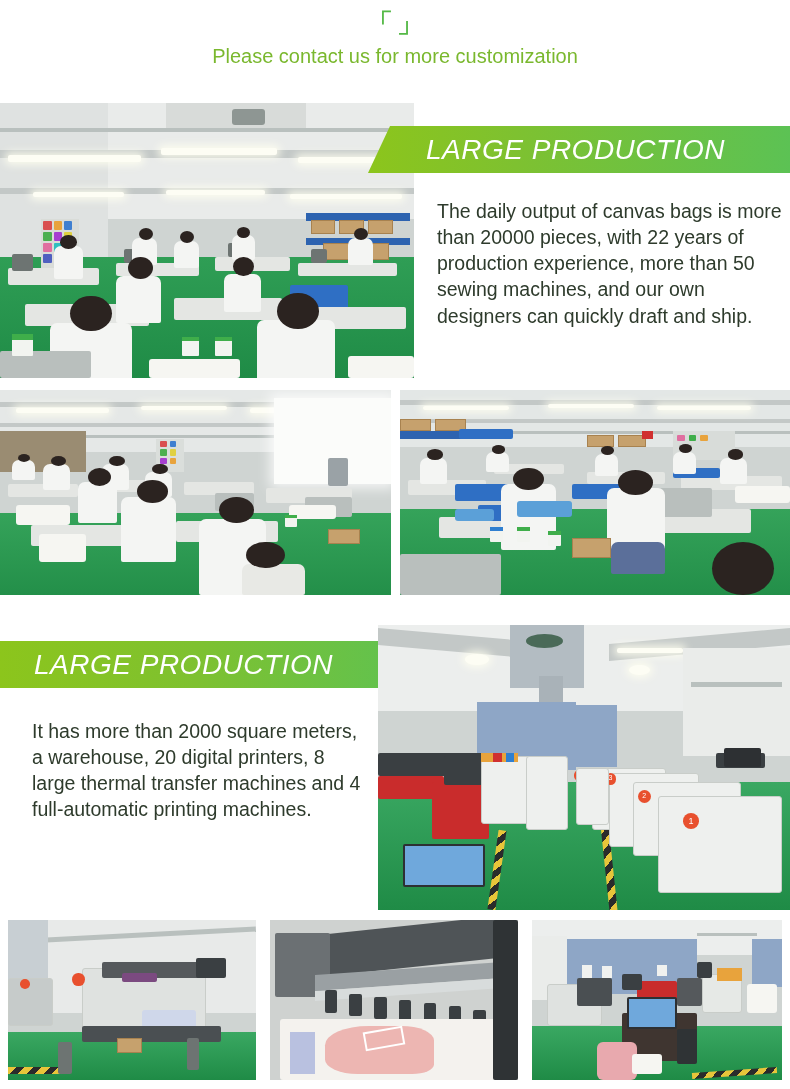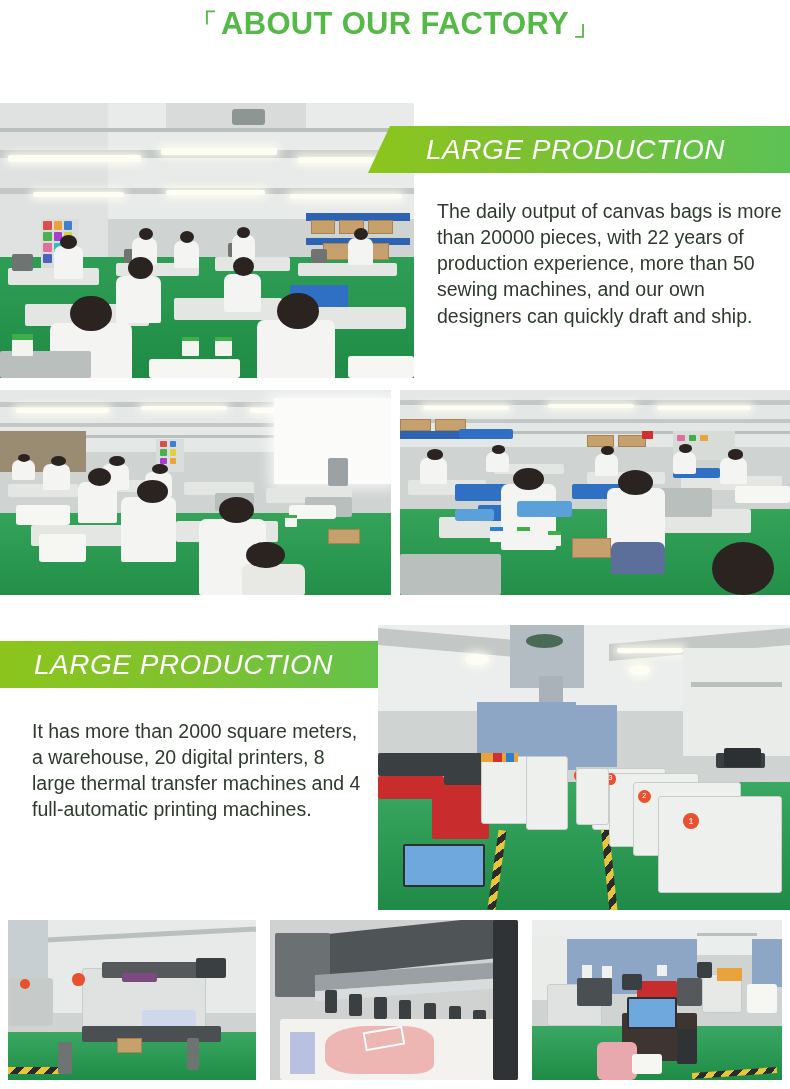--- a/index.html
+++ b/index.html
@@ -103,23 +103,23 @@
   #banner-2 { left:0px;   top:641px; width:436px; height:47px; }
   #text-1   { left:437px; top:198px; width:345px; }
   #text-2   { left:32px;  top:718px; width:330px; }
 </style>
 </head>
 <body>
 
 <div class="header">
   <div class="title-row">
     <span class="bracket left">「</span>
-    <span class="title-main">ABOUT OUR FACTORY</span>
     <span class="bracket right">」</span>
   </div>
+  <div class="subtitle">Please contact us for more customization</div>
 </div>
 
 <div class="photo" id="top-photo">
   <div class="ceil" style="height:42%"></div>
   <div class="wallL" style="left:0;top:0;width:26%;height:56%"></div>
   <div class="duct" style="left:40%;top:0;width:34%;height:9%;background:#d8dbd9"></div>
   <div class="beam" style="left:0;top:17%;width:100%;height:3%"></div>
   <div class="beam" style="left:0;top:31%;width:100%;height:2%"></div>
   <div class="pipe" style="left:0;top:9%;width:100%;height:1.4%"></div>
   <div class="lamp" style="left:2%;top:19%;width:32%;height:2.6%"></div>

